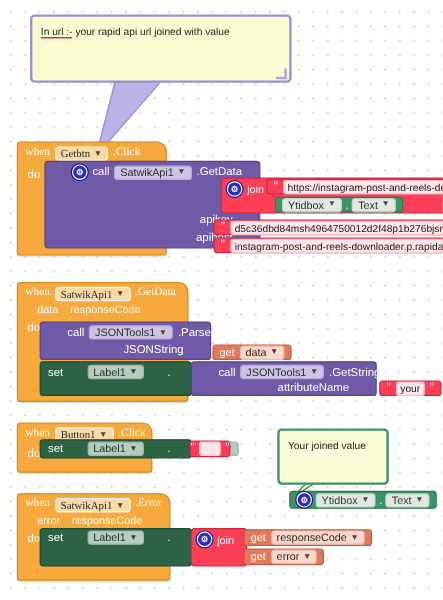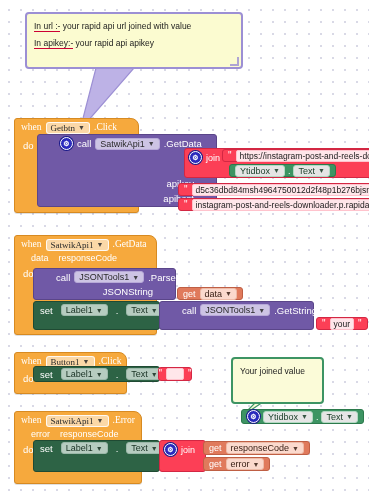--- a/index.html
+++ b/index.html
@@ -56,21 +56,21 @@
   .call .arg{justify-content:flex-end;}
   .call .pill{background:#cdc4e4;border-color:#b7a9d8;color:#2b2b2b;}
 
   
   .setter{
     background:#2d6345;
     border:1px solid #1f4a33;
     border-radius:3px;
     color:#fff;font-size:9.5px;
   }
-  .setter .row{display:flex;align-items:center;gap:8px;padding:2px 6px;}
+  .setter .row{display:flex;align-items:center;gap:20px;padding:2px 6px;}
   .setter .pill{background:#b6ccc0;border-color:#9bb8a9;color:#173022;}
 
   
   .redblk{
     background:#fc3f56;
     border:1px solid #d32743;
     border-radius:3px;
     color:#fff;font-size:9px;
     display:flex;align-items:center;gap:4px;
     padding:1px 5px;
@@ -139,23 +139,20 @@
 <div class="canvas">
 
   <svg class="tail" style="left:56px;top:68px;width:110px;height:62px;" viewBox="0 0 110 62">
     <polygon points="40,0 78,0 24,62" fill="#bdb2e6" stroke="#9c8fd4" stroke-width="1.2"></polygon>
   </svg>
 
   <div class="blk comment" style="left:25px;top:12px;width:218px;height:57px;">
     <div style="margin-bottom:5px;">
       <span class="ul">In url :-</span><span> your rapid api url joined with value</span>
     </div>
-    <div style="margin-bottom:5px;">
-      <span class="ul">In apikey:-</span><span> your rapid api apikey</span>
-    </div>
     <div class="resize"></div>
   </div>
 
   <div class="blk event" style="left:14px;top:118px;width:125px;height:95px;border-radius:3px 8px 3px 3px;">
     <div class="hdr">
       <span>when</span>
       <span class="pill">
         <span>Getbtn</span>
         <span class="caret">▼</span>
       </span>
@@ -279,20 +276,23 @@
 
   <div class="blk call" style="left:159px;top:301px;width:155px;height:29px;">
     <div class="row">
       <span>call</span>
       <span class="pill">
         <span>JSONTools1</span>
         <span class="caret">▼</span>
       </span>
       <span>.GetStringValue</span>
     </div>
+    <div class="row arg" style="padding-top:0px;">
+      <span>attributeName</span>
+    </div>
   </div>
 
   <div class="blk redblk" style="left:316px;top:317px;height:13px;">
     <span class="quote">"</span>
     <span class="val txt">your</span>
     <span class="quote">"</span>
   </div>
 
   <div class="blk event" style="left:14px;top:352px;width:113px;height:42px;border-radius:3px 8px 3px 3px;">
     <div class="hdr">

